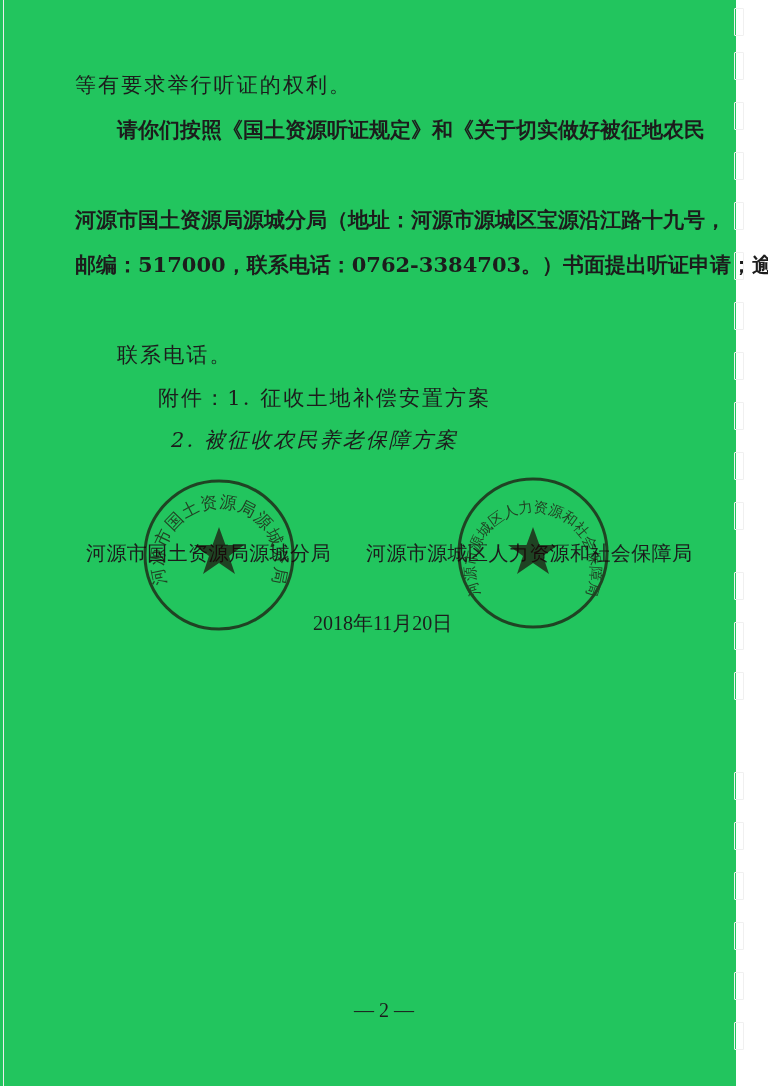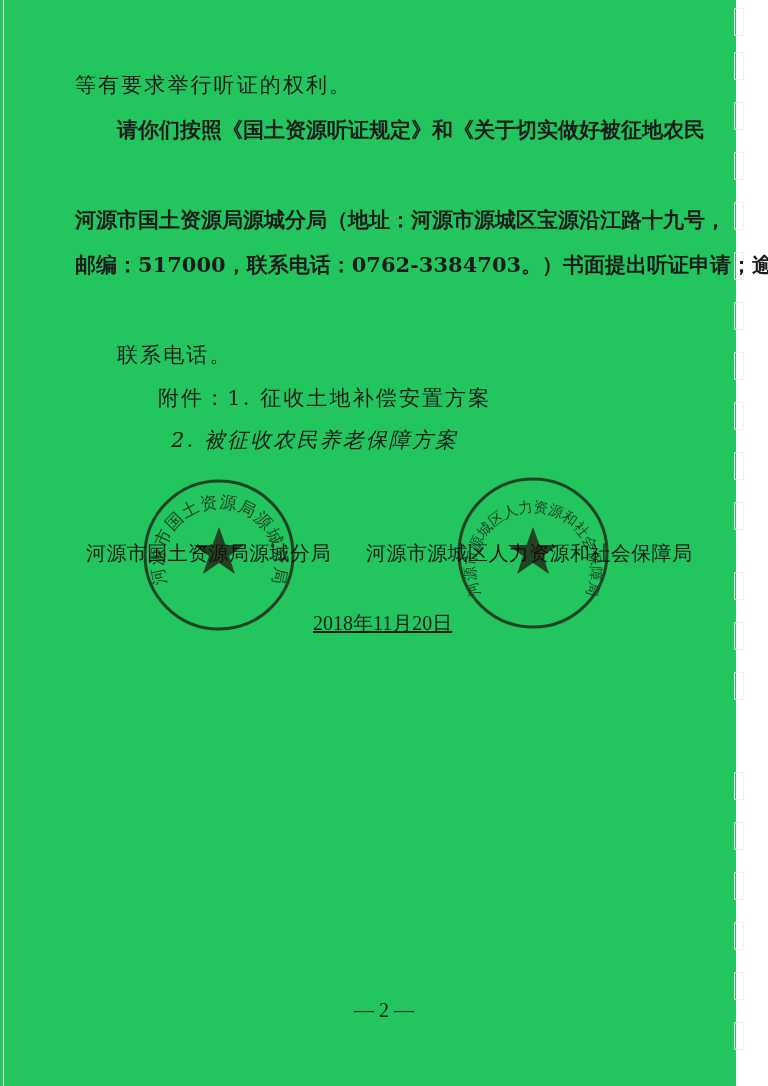--- a/index.html
+++ b/index.html
@@ -64,21 +64,20 @@
 
     .date {
       position: absolute;
       top: 608px;
       left: 313px;
       font-size: 20px;
       line-height: 30px;
       white-space: nowrap;
       font-family: "Liberation Serif", serif;
       z-index: 1;
-      text-decoration: underline;
     }
 
     .seal {
       position: absolute;
       width: 156px;
       height: 156px;
       z-index: 2;
       opacity: 0.82;
       mix-blend-mode: multiply;
     }

